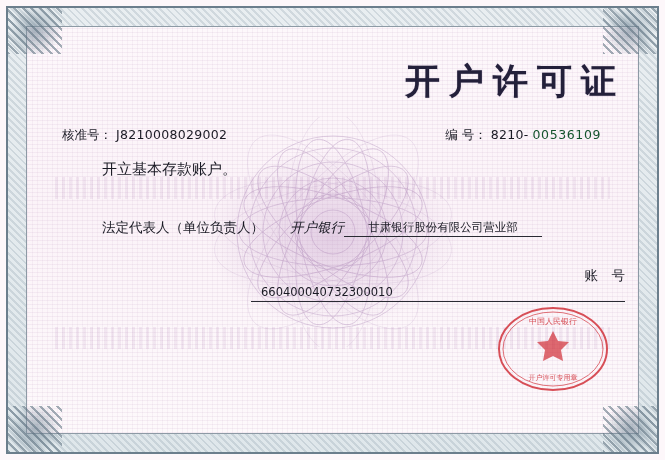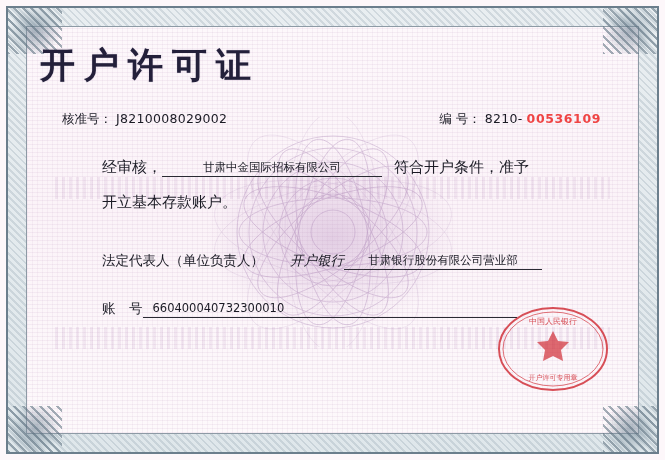--- a/index.html
+++ b/index.html
@@ -73,42 +73,42 @@
   .band.b1 { top: 150px; }
   .band.b2 { top: 300px; }
 
   
   .content {
     position: absolute;
     left: 40px; right: 40px; top: 34px; bottom: 34px;
     color: #1a1a24;
   }
   .title {
-    text-align: left;
+    text-align: right;
     font-family: "DejaVu Serif", "Liberation Serif", serif;
     font-size: 35px;
     font-weight: bold;
     letter-spacing: 9px;
     color: #23203a;
-    margin-top: 8px;
+    margin-top: 24px;
     text-shadow: 0 0 1px rgba(60,40,90,0.45);
   }
   .row-nos {
     display: flex;
     justify-content: space-between;
     align-items: baseline;
     margin-top: 22px;
     font-size: 12.5px;
     font-family: "DejaVu Sans", "Liberation Sans", sans-serif;
   }
   .row-nos .left  { padding-left: 22px; }
   .row-nos .right { padding-right: 24px; }
   .lbl { font-size: 12.5px; }
   .val { font-size: 12.5px; margin-left: 4px; letter-spacing: .3px; }
-  .red { color: #ef4444; font-weight: bold; letter-spacing: .6px; }
+  .red { color: #14532d; font-weight: normal; letter-spacing: .6px; }
 
   .line1 {
     margin-top: 30px;
     padding-left: 62px;
     font-size: 15px;
     display: flex;
     align-items: flex-end;
   }
   .underline-field {
     display: inline-block;
@@ -130,20 +130,21 @@
     font-size: 13.5px;
     display: flex;
     align-items: flex-end;
   }
   .line4 {
     margin-top: 30px;
     padding-left: 62px;
     font-size: 13.5px;
     display: flex;
     align-items: flex-end;
+    flex-direction: column;
   }
   .sign-block {
     margin-top: 34px;
     padding-right: 78px;
     text-align: right;
     font-size: 12.5px;
     line-height: 22px;
   }
   .date-line span { margin: 0 2px; }
 
@@ -212,25 +213,20 @@
 
     <div class="row-nos">
       <div class="left">
         <span class="lbl">核准号：</span><span class="val">J8210008029002</span>
       </div>
       <div class="right">
         <span class="lbl">编 号：</span><span class="val">8210-</span><span class="val red">00536109</span>
       </div>
     </div>
 
-    <div class="line1">
-      <span>经审核，</span>
-      <span class="underline-field" style="min-width:212px;">甘肃中金国际招标有限公司</span>
-      <span style="margin-left:12px;">符合开户条件，准予</span>
-    </div>
 
     <div class="line2">开立基本存款账户。</div>
 
     <div class="line3">
       <span>法定代表人（单位负责人）</span>
       <span style="margin-left:26px;font-style:italic;">开户银行</span>
       <span class="underline-field" style="min-width:190px;">甘肃银行股份有限公司营业部</span>
     </div>
 
     <div class="line4">

